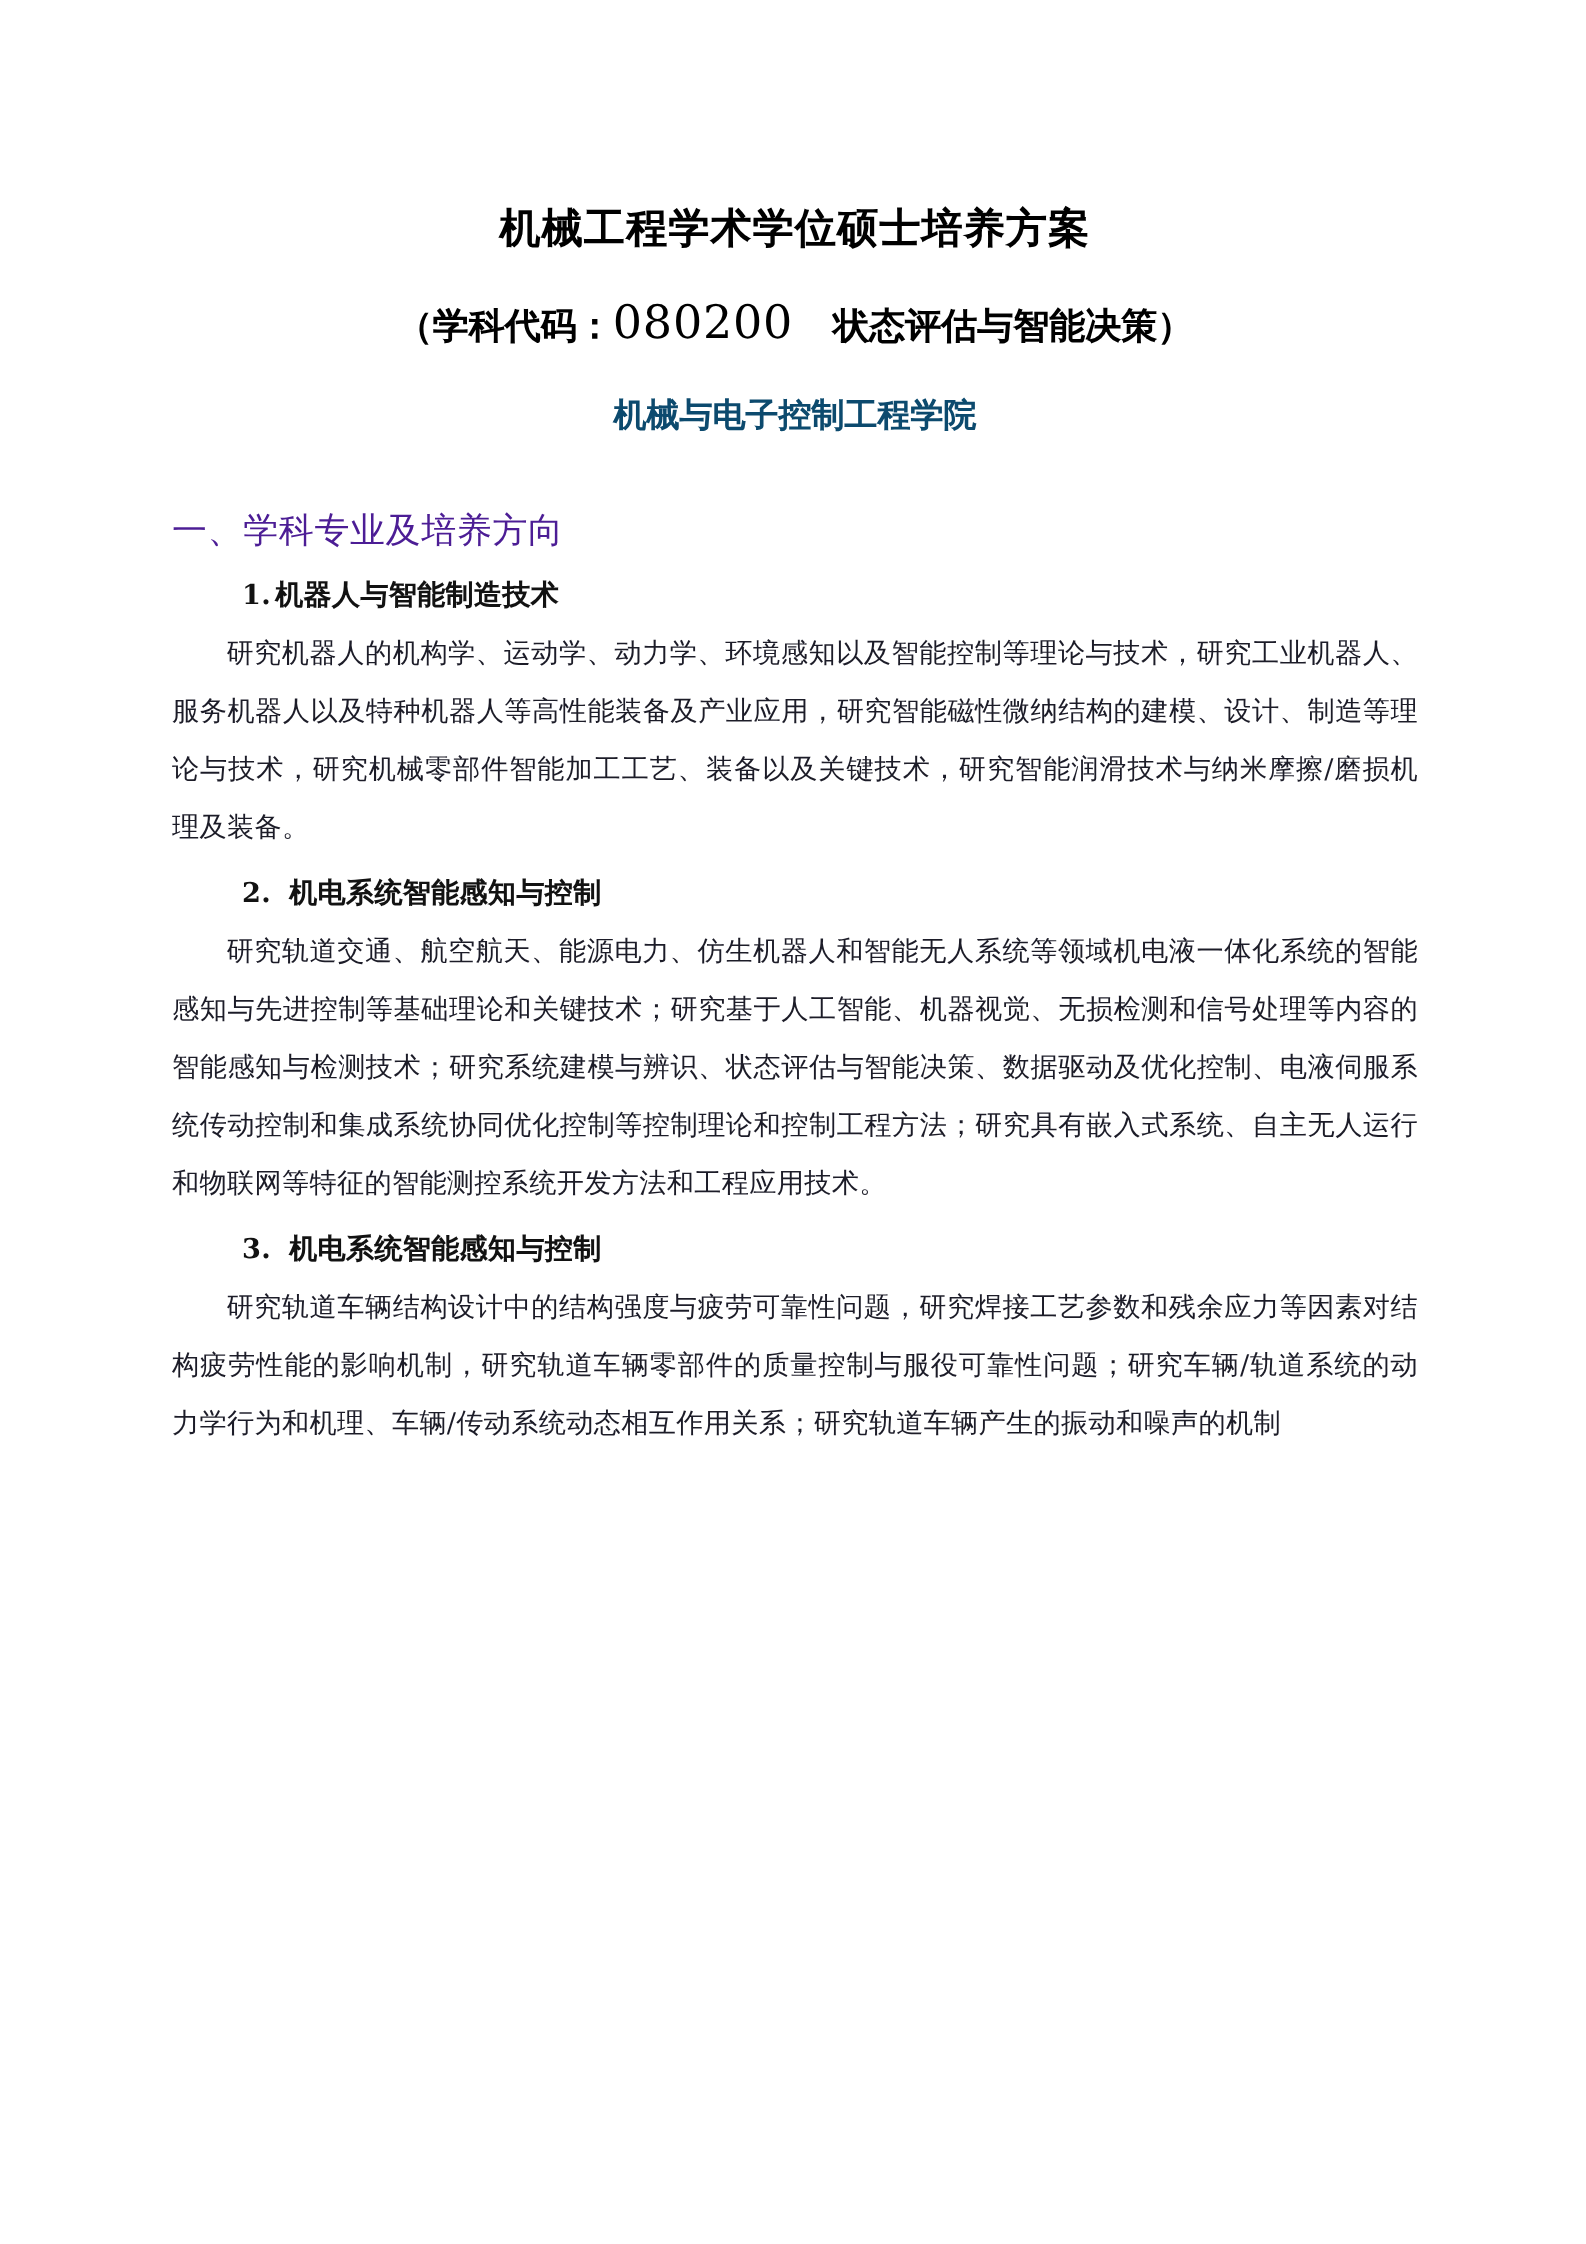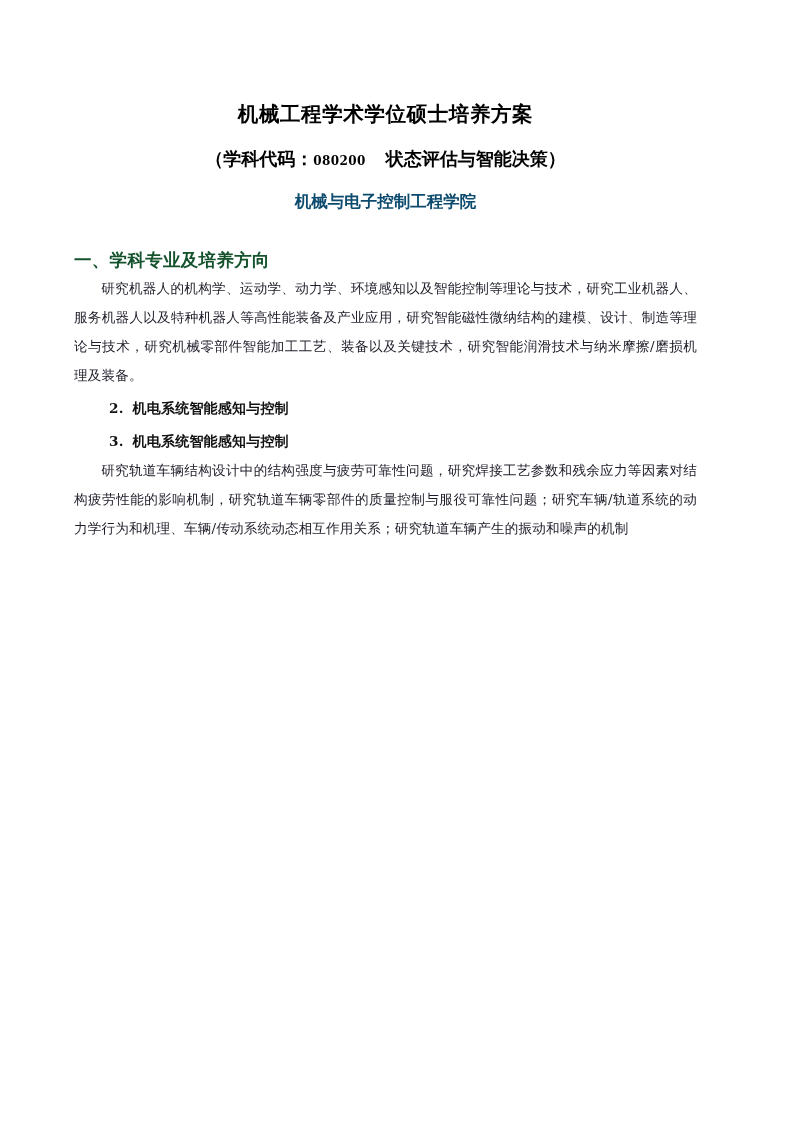--- a/index.html
+++ b/index.html
@@ -16,21 +16,21 @@
   }
   .page {
     position: relative;
     width: 793px;
     height: 1122px;
     background: #ffffff;
     box-sizing: border-box;
   }
   .content {
     position: absolute;
-    left: 74px;
+    left: 86px;
     top: 0;
     width: 623px;
   }
 
   
   .doc-title {
     text-align: center;
     font-family: "DejaVu Sans", "Liberation Sans", sans-serif;
     font-weight: bold;
     font-size: 20.5px;
@@ -47,22 +47,22 @@
     font-weight: bold;
     font-size: 18px;
     color: #000;
     margin: 0;
     padding-top: 20px;
     line-height: 1.25;
     white-space: nowrap;
   }
   .doc-subtitle .code {
     font-family: "DejaVu Serif", "Liberation Serif", serif;
-    font-weight: bold;
-    font-size: 12px;
+    font-weight: normal;
+    font-size: 23px;
     letter-spacing: 0.4px;
   }
   .doc-subtitle .gap {
     display: inline-block;
     width: 20px;
   }
   .doc-dept {
     text-align: center;
     font-family: "DejaVu Sans", "Liberation Sans", sans-serif;
     font-weight: bold;
@@ -70,23 +70,23 @@
     color: #0c4a6e;
     margin: 0;
     padding-top: 22px;
     line-height: 1.25;
     white-space: nowrap;
   }
 
   
   .section-heading {
     font-family: "DejaVu Sans", "Liberation Sans", sans-serif;
-    font-weight: bold;
+    font-weight: normal;
     font-size: 17.5px;
-    color: #14532d;
+    color: #4c1d95;
     margin: 0;
     padding-top: 36px;
     padding-bottom: 2px;
     line-height: 1.3;
     letter-spacing: 0.3px;
   }
 
   
   .para {
     font-family: "DejaVu Serif", "Liberation Serif", serif;
@@ -133,25 +133,29 @@
 
     <h2 class="doc-subtitle">
       <span>（学科代码：</span><span class="code">080200</span><span class="gap"></span><span>状态评估与智能决策）</span>
     </h2>
 
     <h3 class="doc-dept">机械与电子控制工程学院</h3>
 
     <h4 class="section-heading">一、学科专业及培养方向</h4>
 
 
+    <h5 class="sub-heading">
+      <span class="num">1.</span><span class="sp-narrow"></span><span>机器人与智能制造技术</span>
+    </h5>
     <p class="para tight">研究机器人的机构学、运动学、动力学、环境感知以及智能控制等理论与技术，研究工业机器人、服务机器人以及特种机器人等高性能装备及产业应用，研究智能磁性微纳结构的建模、设计、制造等理论与技术，研究机械零部件智能加工工艺、装备以及关键技术，研究智能润滑技术与纳米摩擦/磨损机理及装备。</p>
 
     <h5 class="sub-heading">
       <span class="num">2.</span><span class="sp-wide"></span><span>机电系统智能感知与控制</span>
     </h5>
+    <p class="para tight">研究轨道交通、航空航天、能源电力、仿生机器人和智能无人系统等领域机电液一体化系统的智能感知与先进控制等基础理论和关键技术；研究基于人工智能、机器视觉、无损检测和信号处理等内容的智能感知与检测技术；研究系统建模与辨识、状态评估与智能决策、数据驱动及优化控制、电液伺服系统传动控制和集成系统协同优化控制等控制理论和控制工程方法；研究具有嵌入式系统、自主无人运行和物联网等特征的智能测控系统开发方法和工程应用技术。</p>
 
     <h5 class="sub-heading">
       <span class="num">3.</span><span class="sp-wide"></span><span>机电系统智能感知与控制</span>
     </h5>
     <p class="para tight">研究轨道车辆结构设计中的结构强度与疲劳可靠性问题，研究焊接工艺参数和残余应力等因素对结构疲劳性能的影响机制，研究轨道车辆零部件的质量控制与服役可靠性问题；研究车辆/轨道系统的动力学行为和机理、车辆/传动系统动态相互作用关系；研究轨道车辆产生的振动和噪声的机制</p>
 
   </div>
 </div>
 
 </body></html>

